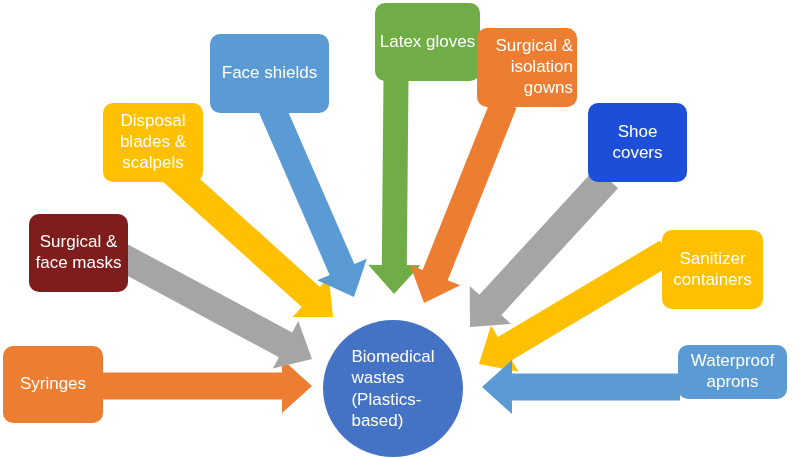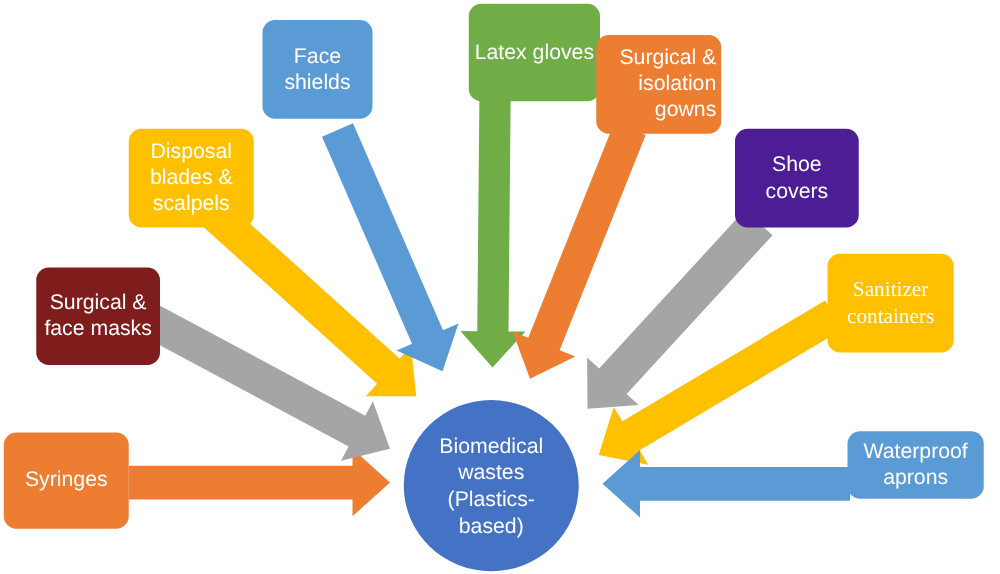--- a/index.html
+++ b/index.html
@@ -32,36 +32,36 @@
     line-height: 1.22;
     font-weight: 400;
     padding: 4px;
     box-sizing: border-box;
   }
   .node span { display: block; }
   
   .b-syringes        { left:   3px; top: 346px; width: 100px; height: 77px; }
   .b-masks           { left:  29px; top: 214px; width:  99px; height: 78px; }
   .b-disposal        { left: 103px; top: 103px; width: 100px; height: 79px; }
-  .b-faceshields     { left: 210px; top:  16px; width: 88px; height: 79px; }
+  .b-faceshields     { left: 210px; top:  34px; width: 119px; height: 79px; }
   .b-latex           { left: 343px; top:   3px; width: 105px; height: 78px; margin-left: 32px; }
   .b-gowns           { left: 477px; top:  28px; width: 100px; height: 79px; text-align: right; }
   .b-shoe            { left: 588px; top: 103px; width:  99px; height: 79px; }
-  .b-sanitizer       { left: 662px; top: 203px; width: 101px; height: 79px; font-family: Liberation Serif, serif; }
+  .b-sanitizer       { left: 662px; top: 230px; width: 101px; height: 79px; }
   .b-waterproof      { left: 678px; top: 345px; width: 109px; height: 54px; }
   .center-node {
     position: absolute;
     left: 323px; top: 320px;
     width: 140px; height: 137px;
     border-radius: 50%;
     color: #ffffff;
     display: flex;
     align-items: center;
     justify-content: center;
-    text-align: center;
+    text-align: left;
     font-size: 17px;
     line-height: 1.25;
     white-space: pre-line;
   }
 </style>
 </head>
 <body>
 
 <div id="canvas">
 
@@ -94,21 +94,21 @@
   </div>
 
   <div class="node b-latex" style="background-color: rgb(112, 173, 71);">
     <span>Latex gloves</span>
   </div>
 
   <div class="node b-gowns" style="background-color: rgb(237, 125, 49);">
     <span>Surgical &amp; isolation gowns</span>
   </div>
 
-  <div class="node b-shoe" style="background-color: #4c1d95;">
+  <div class="node b-shoe" style="background-color: #1d4ed8;">
     <span>Shoe covers</span>
   </div>
 
   <div class="node b-sanitizer" style="background-color: rgb(255, 192, 0);">
     <span>Sanitizer containers</span>
   </div>
 
   <div class="node b-waterproof" style="background-color: rgb(91, 155, 213);">
     <span>Waterproof aprons</span>
   </div>

